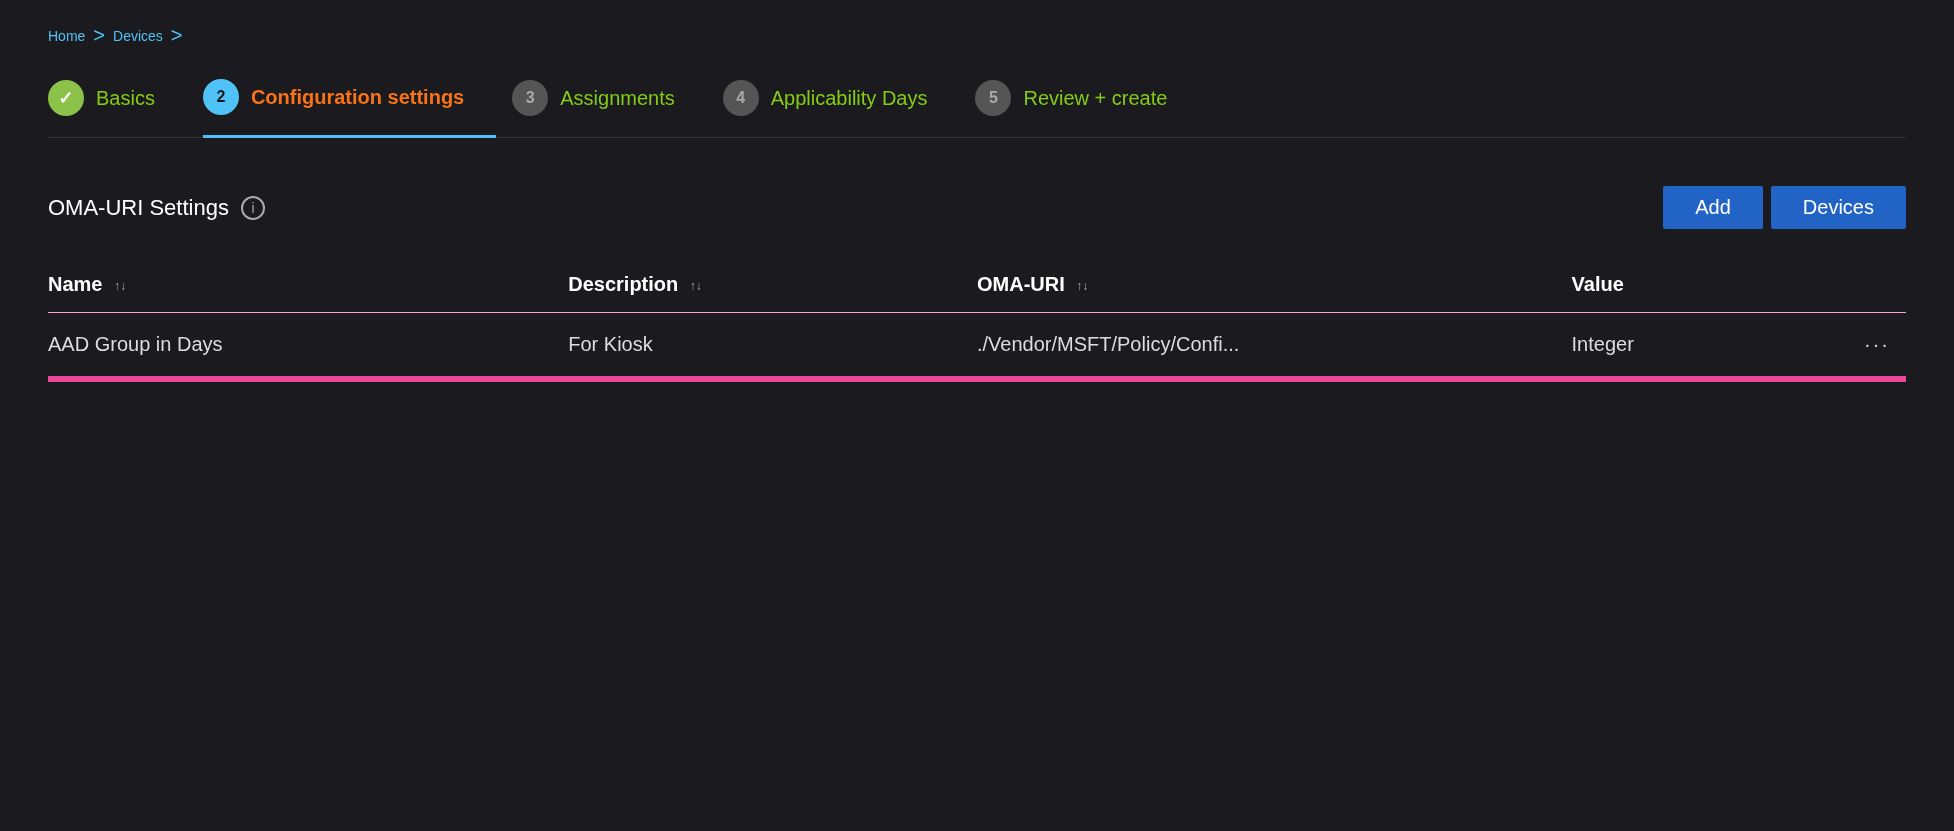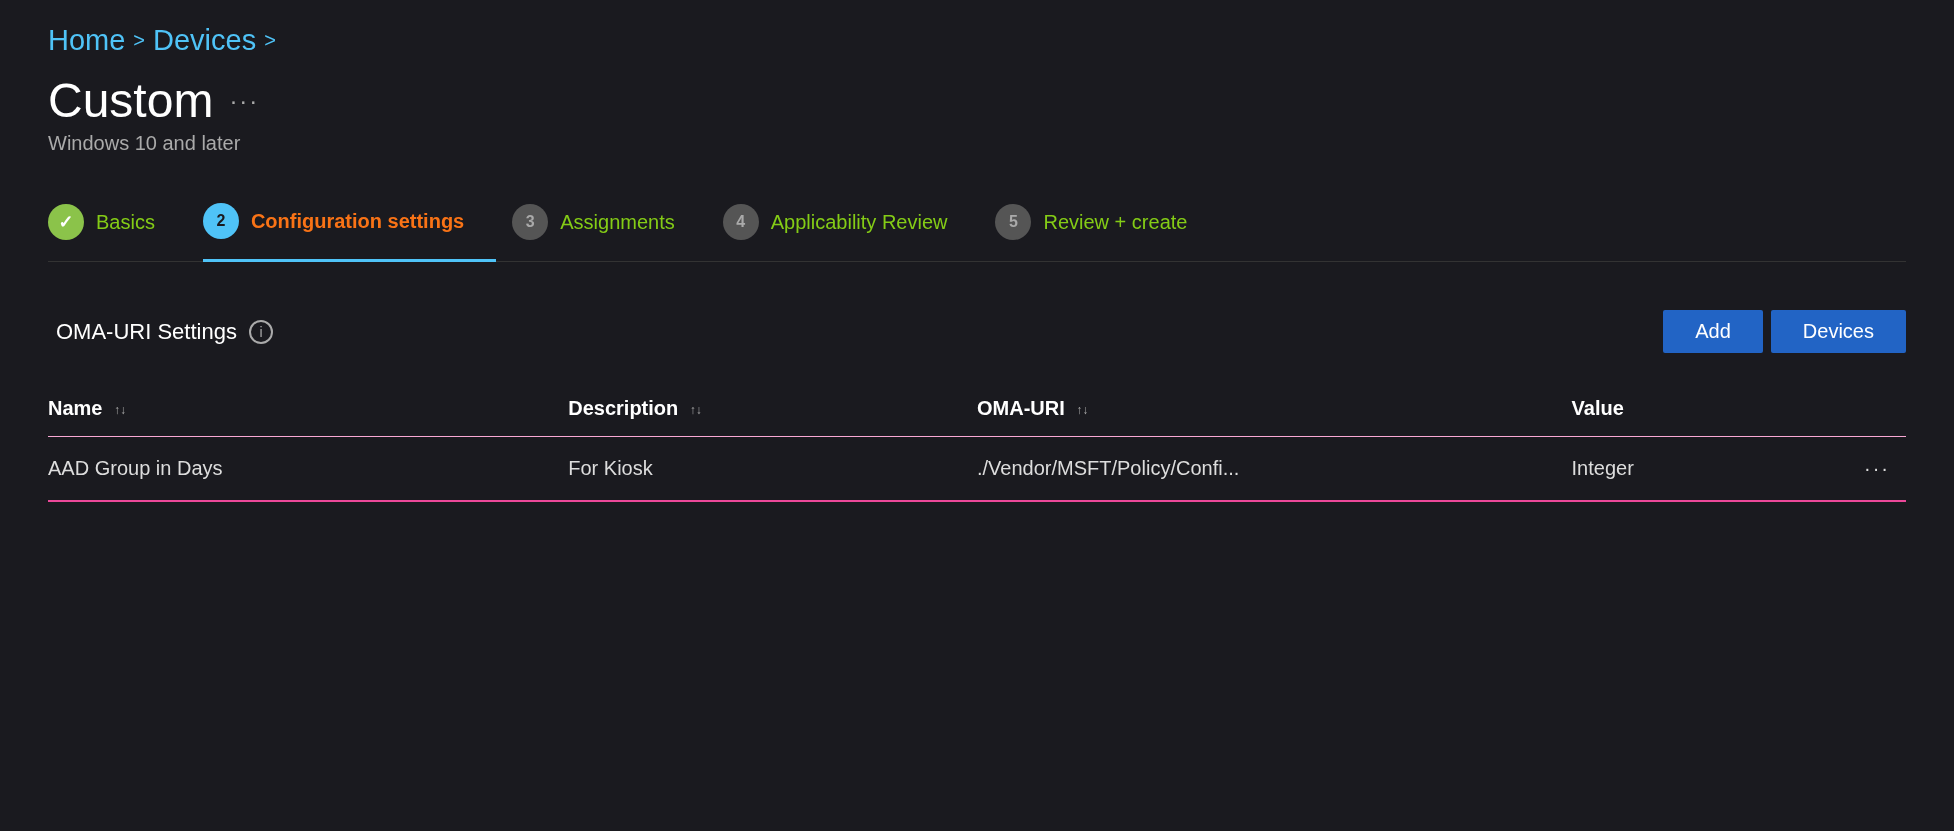--- a/index.html
+++ b/index.html
@@ -24,21 +24,21 @@
     
     .breadcrumb {
       display: flex;
       align-items: center;
       gap: 8px;
       margin-bottom: 16px;
     }
 
     .breadcrumb-item {
       color: #4fc3f7;
-      font-size: 29px;
+      font-size: 14px;
       cursor: pointer;
     }
 
     .breadcrumb-separator {
       color: #4fc3f7;
       font-size: 20px;
     }
 
     
     .page-header {
@@ -152,21 +152,20 @@
       display: flex;
       align-items: center;
       justify-content: space-between;
       margin-bottom: 32px;
     }
 
     .section-title-group {
       display: flex;
       align-items: center;
       gap: 12px;
-      margin-left: 8px;
     }
 
     .section-title {
       font-size: 22px;
       font-weight: 400;
       color: #ffffff;
     }
 
     .info-icon {
       width: 24px;
@@ -226,21 +225,21 @@
     }
 
     .table-data-row td {
       padding: 20px 16px 20px 0;
       font-size: 20px;
       color: #dddddd;
       border-bottom: 1px solid #333;
     }
 
     .table-data-row:last-child td {
-      border-bottom: 2px solid #ec4899;
+      border-bottom: 6px solid #ec4899;
     }
 
     .row-actions {
       text-align: right;
       color: #4fc3f7;
       font-size: 20px;
       letter-spacing: 2px;
       cursor: pointer;
     }
 
@@ -255,27 +254,20 @@
 
 <div class="page-container">
 
   <nav class="breadcrumb">
     <span class="breadcrumb-item">Home</span>
     <span class="breadcrumb-separator">&gt;</span>
     <span class="breadcrumb-item">Devices</span>
     <span class="breadcrumb-separator">&gt;</span>
   </nav>
 
-  <div class="page-header">
-    <div class="page-title-row">
-      <h1 class="page-title">Custom</h1>
-      <span class="more-options">···</span>
-    </div>
-    <div class="page-subtitle">Windows 10 and later</div>
-  </div>
 
   <nav class="steps-nav">
 
     <div class="step-item">
       <div class="step-badge completed">
         <span class="check-mark">✓</span>
       </div>
       <span class="step-label">Basics</span>
     </div>
 
@@ -284,21 +276,21 @@
       <span class="step-label">Configuration settings</span>
     </div>
 
     <div class="step-item">
       <div class="step-badge inactive-badge">3</div>
       <span class="step-label">Assignments</span>
     </div>
 
     <div class="step-item">
       <div class="step-badge inactive-badge">4</div>
-      <span class="step-label">Applicability Review</span>
+      <span class="step-label">Applicability Days</span>
     </div>
 
     <div class="step-item">
       <div class="step-badge inactive-badge">5</div>
       <span class="step-label">Review + create</span>
     </div>
   </nav>
 
   <div class="content-area">
 

